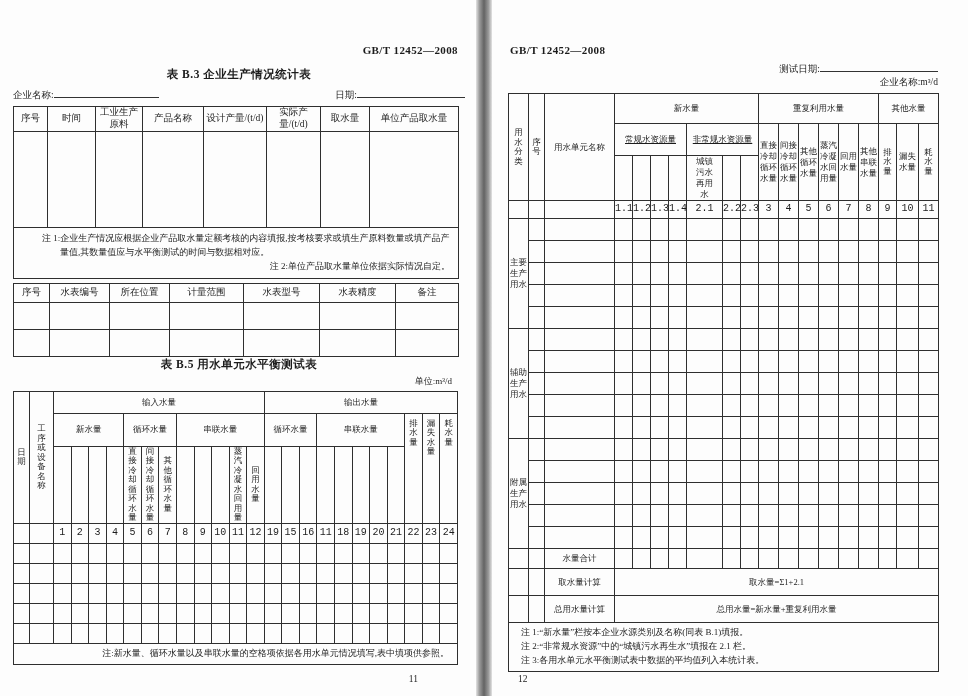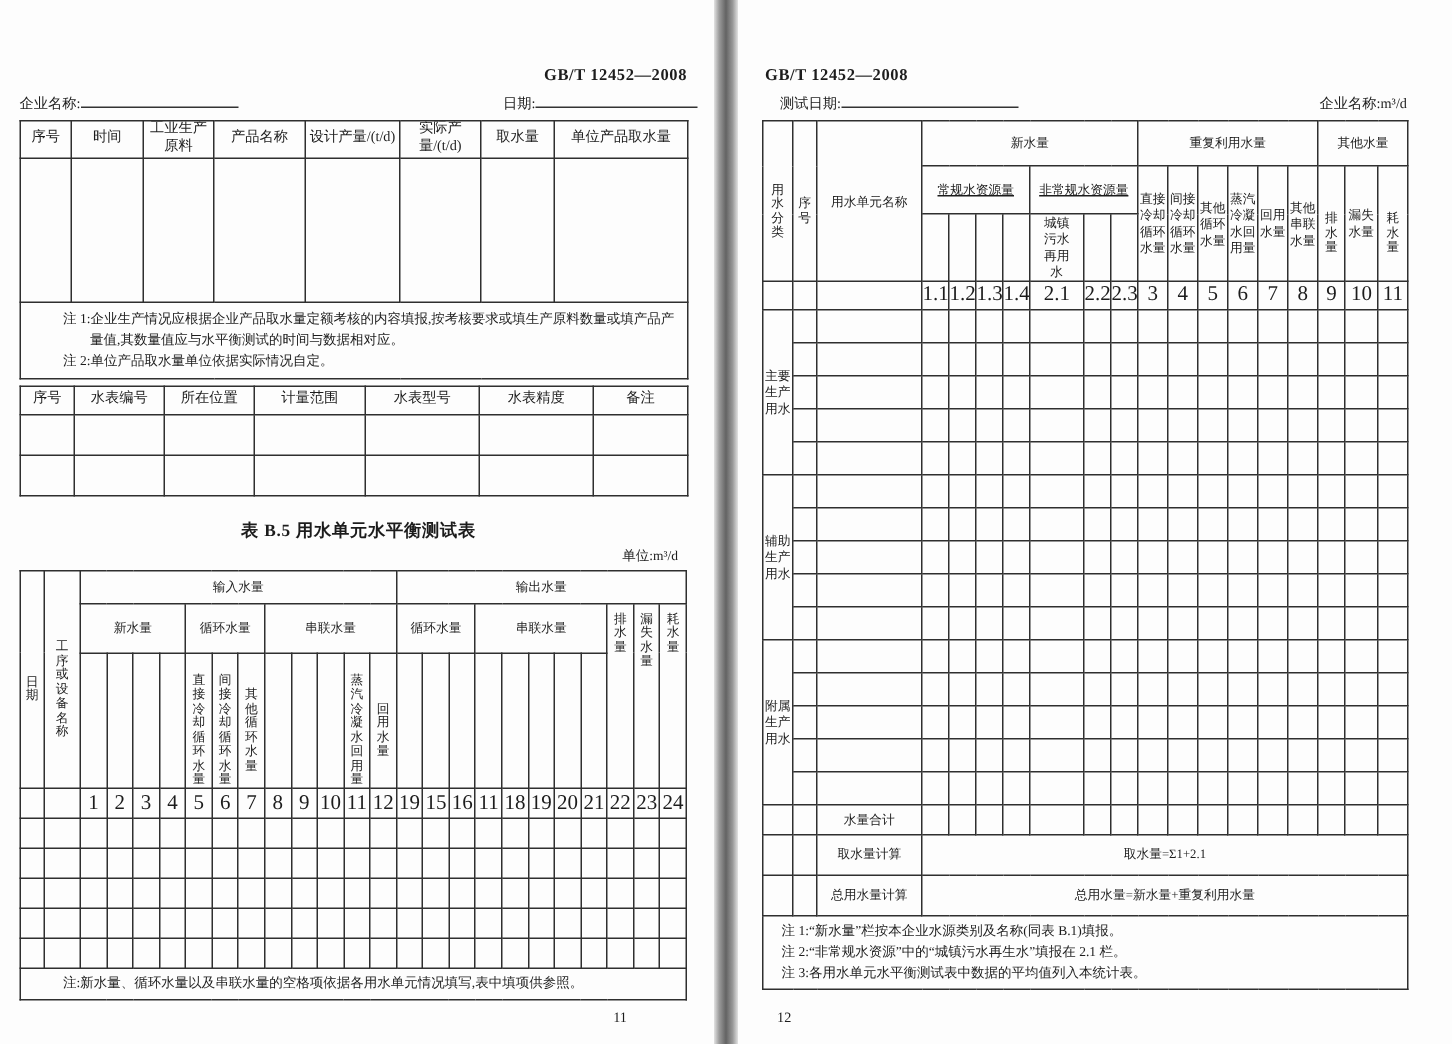--- a/index.html
+++ b/index.html
@@ -12,62 +12,63 @@
   .page-left{left:0;width:478px;}
   .page-right{left:492px;width:476px;}
   .gutter{position:absolute;top:0;left:476px;width:16px;height:696px;
     background:linear-gradient(90deg,#e3e3e3 0%,#9a9a9a 22%,#636363 50%,#9a9a9a 78%,#e3e3e3 100%);}
   .gb{font-weight:bold;font-size:11px;letter-spacing:.4px;}
   .gb-left{text-align:right;margin:44px 20px 0 0;}
   .gb-right{text-align:left;margin:44px 0 0 18px;}
   .ttl{font-weight:bold;font-size:11.5px;text-align:center;letter-spacing:.5px;}
   .ttl-b3{margin-top:11px;}
   .ttl-b4{margin-top:5px;}
-  .ttl-b5{margin-top:15px;}
+  .ttl-b5{}
   .ttl-b6{margin-top:11px;}
   .formline{display:flex;justify-content:space-between;align-items:flex-end;
     font-size:9.5px;margin:6px 13px 0 13px;}
-  .formline-r{margin:6px 30px 0 28px;}
+  .formline-r{margin:6px 30px 0 28px;flex-direction:column;}
   .blank{display:inline-block;border-bottom:1px solid #333;height:9px;vertical-align:baseline;}
   .w105{width:105px;} .w110{width:108px;} .w115{width:118px;}
   .unitline{font-size:9px;text-align:right;margin:3px 26px 0 0;}
   table{border-collapse:collapse;table-layout:fixed;background:#fdfdfd;}
   .t3,.t4,.t5{width:445px;margin:4px 0 0 13px;border:1.5px solid #2a2a2a;}
   .t5{margin-top:3px;}
   .t6{width:430px;margin:4px 0 0 16px;border:1.5px solid #2a2a2a;}
   td,th{border:1px solid #2f2f2f;padding:0;text-align:center;vertical-align:middle;
     font-weight:normal;font-size:9.5px;line-height:1.25;overflow:hidden;}
   .t5 td,.t5 th{font-size:8.5px;}
   .t6 td,.t6 th{font-size:8.5px;}
-  .num td{font-size:14px;}
+  .num td{font-size:10px;font-family:Liberation Mono, monospace;}
   
-  .vt{display:inline-block;width:1.15em;word-break:break-all;line-height:1.12;margin-top:13px;}
+  .vt{display:inline-block;width:1.15em;word-break:break-all;line-height:1.12;}
   .v2{display:inline-block;width:2.15em;word-break:break-all;line-height:1.3;}
   .topv{vertical-align:top;}
   .topv .vt{margin-top:5px;}
   
   .r18{height:18px;} .r19{height:19px;} .r20{height:20px;} .r22{height:22px;}
   .r27{height:27px;} .r30{height:30px;} .r32{height:32px;text-decoration:underline;} .r33{height:33px;}
   .r43{height:43px;} .r75{height:75px;} .r96{height:96px;} .r44{height:44px;}
   .notecell{text-align:left;vertical-align:middle;padding:3px 8px 3px 0;}
   .note{font-size:9px;line-height:1.55;}
   .hang{padding-left:46px;text-indent:-18px;}
-  .flat{padding-left:28px;}
+  .flat{padding-left:28px;text-align:right;}
   .formula{font-size:9px;}
   .pagenum{position:absolute;bottom:12px;font-size:9.5px;}
   .pn-left{right:60px;}
   .pn-right{left:26px;}
 </style>
 </head>
 <body>
 
 <div class="page page-left">
 
   <div class="gb gb-left">GB/T 12452—2008</div>
 
+  <div class="ttl ttl-b3">表 B.3  企业生产情况统计表</div>
 
   <div class="formline">
     <span><span>企业名称:</span><span class="blank w105"></span></span>
     <span><span>日期:</span><span class="blank w110"></span></span>
   </div>
 
   <table class="t3">
     <colgroup>
       <col style="width:34px">
         <col style="width:48px">

